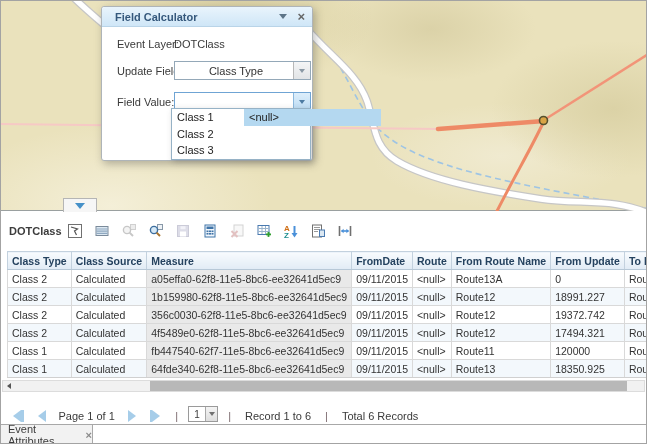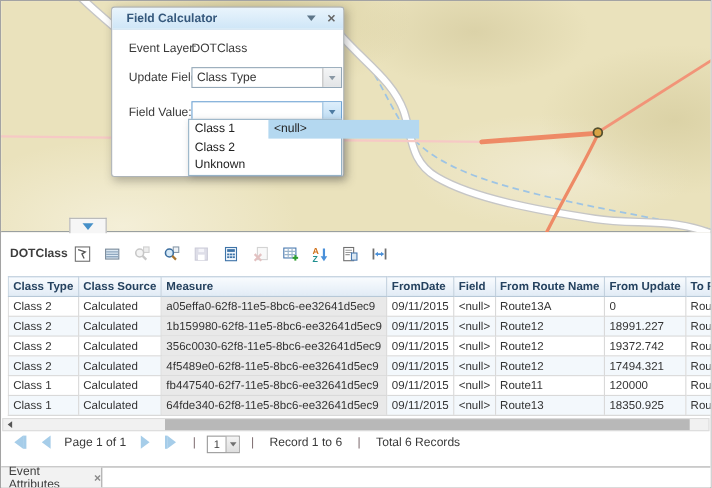--- a/index.html
+++ b/index.html
@@ -13,21 +13,21 @@
       radial-gradient(190px 95px at 235px 18px, #d7cd9e 0%, rgba(215,205,158,0) 72%),
       radial-gradient(150px 75px at 430px 28px, #dbd2a8 0%, rgba(219,210,168,0) 70%),
       radial-gradient(170px 95px at 612px 108px, #dbd2a6 0%, rgba(219,210,166,0) 72%),
       radial-gradient(230px 115px at 110px 205px, #f4efd8 0%, rgba(244,239,216,0) 70%),
       radial-gradient(210px 85px at 500px 155px, #f0ead0 0%, rgba(240,234,208,0) 62%),
       #eae2bc; }
   .map svg { position:absolute; left:0; top:0; }
 
   
   .dlg { position:absolute; left:100px; top:5px; width:212px; height:155px; background:#fff;
-         border:1px solid #aeb4b8; border-radius:3px; box-shadow:2px 3px 9px rgba(60,60,60,.35); z-index:20; }
+         border:1px solid #aeb4b8; border-radius:3px; box-shadow:2px 3px 9px rgba(60,60,60,.35); z-index:20;text-align:center; }
   .dlg-title { height:20px; display:flex; align-items:center; padding:0 7px 0 13px;
          background:linear-gradient(#e9f4fc,#cfe6f7); border-bottom:1px solid #b9d4e8; border-radius:3px 3px 0 0; }
   .dlg-title .t { font-size:11px; font-weight:bold; color:#35587c; }
   .dlg-caret { margin-left:auto; width:0; height:0; border-left:4px solid transparent; border-right:4px solid transparent;
          border-top:5px solid #5d7588; cursor:pointer; }
   .dlg-close { margin-left:10px; font-size:13px; font-weight:bold; color:#666; line-height:12px; cursor:pointer; }
   .dlg-row { position:absolute; left:15px; font-size:11px; color:#3a3a3a; }
   .dlg-val { position:absolute; left:72px; font-size:11px; color:#3a3a3a; }
   .sel { position:absolute; left:72px; width:137px; height:19px; background:#fff; display:flex; }
   .sel .sv { flex:1; font-size:11px; color:#333; padding:3px 0 0 4px; white-space:nowrap; overflow:hidden; }
@@ -64,21 +64,21 @@
   td { height:18px; border-right:1px solid #d9d9d9; border-bottom:1px solid #d9d9d9; border-left:1px solid #d9d9d9;
        font-size:10.5px; color:#333; padding:0 4px; white-space:nowrap; overflow:hidden; background:#fff; }
   tr.alt td { background:#f3f8fc; }
   td.dim { background:#e9e9e9 !important; }
 
   .hscroll { position:absolute; left:1px; top:168px; width:643px; height:12px; background:#f1f1f1; border:1px solid #dcdcdc; display:flex; align-items:center; }
   .hs-arrow { width:12px; height:10px; display:flex; align-items:center; justify-content:center; cursor:pointer; }
   .hs-arrow i { width:0;height:0;border-top:3.5px solid transparent;border-bottom:3.5px solid transparent;border-right:4.5px solid #555; }
   .hs-thumb { position:absolute; left:147px; width:477px; height:10px; background:#b8b8b8; cursor:pointer; }
 
-  .pager { position:absolute; left:0; top:184px; width:100%; height:26px; display:flex; align-items:flex-start; font-size:11px; color:#3a3a3a; }
+  .pager { position:absolute; left:0; top:184px; width:100%; height:26px; display:flex; align-items:flex-end; font-size:11px; color:#3a3a3a; }
   .pg-btn { display:flex; align-items:center; margin:0 7px; cursor:pointer; }
   .tri-r { width:0;height:0;border-top:6px solid transparent;border-bottom:6px solid transparent;border-left:8px solid #a6cde9; }
   .tri-l { width:0;height:0;border-top:6px solid transparent;border-bottom:6px solid transparent;border-right:8px solid #a6cde9; }
   .bar { width:2.5px; height:12px; background:#a6cde9; }
   .pg-sep { color:#7c6a6e; margin:0 8px; }
   .pg-text { margin:0 6px; }
   .pg-select { display:flex; width:30px; height:16px; border:1px solid #9a9a9a; background:#fff; margin:0 2px; cursor:pointer; }
   .pg-select .v { flex:1; font-size:10px; text-align:center; padding-top:2px; }
   .pg-select .b { width:12px; background:linear-gradient(#f4f4f4,#dedede); border-left:1px solid #a8a8a8; display:flex; align-items:center; justify-content:center; }
   .pg-select .b i { width:0;height:0;border-left:3px solid transparent;border-right:3px solid transparent;border-top:4px solid #707070; }
@@ -133,21 +133,21 @@
           <i></i>
         </span>
     </div>
     <div class="grip"></div>
   </div>
 
   <div class="dd-list">
       <div class="dd-item sel">&lt;null&gt;</div>
       <div class="dd-item">Class 1</div>
       <div class="dd-item">Class 2</div>
-      <div class="dd-item">Unknown</div>
+      <div class="dd-item">Class 3</div>
     </div>
 
   <div class="panel">
     <div class="collapse-tab">
         <i></i>
       </div>
 
     <div class="tbar">
       <span class="lname">DOTClass</span>
 
@@ -225,21 +225,21 @@
             <col style="width: 87px;">
             <col style="width: 66px;">
             <col style="width: 75px;">
           </colgroup>
         <thead>
             <tr>
               <th>Class Type</th>
               <th>Class Source</th>
               <th>Measure</th>
               <th>FromDate</th>
-              <th>Field</th>
+              <th>Route</th>
               <th>From Route Name</th>
               <th>From Update</th>
               <th>To Route Name</th>
             </tr>
           </thead>
         <tbody>
             <tr>
               <td>Class 2</td>
               <td>Calculated</td>
               <td class="dim">a05effa0-62f8-11e5-8bc6-ee32641d5ec9</td>

